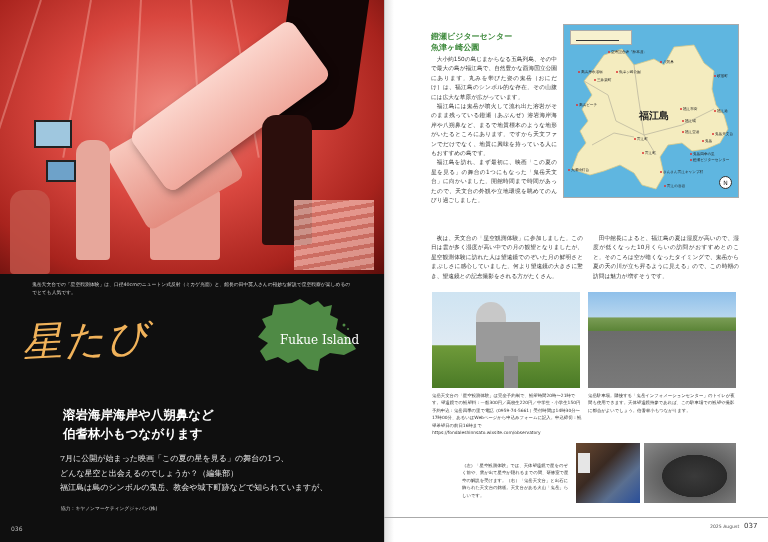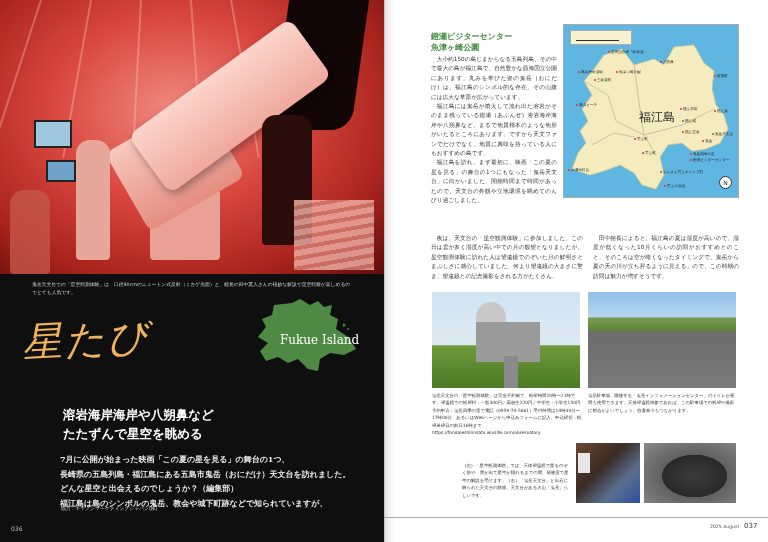--- a/index.html
+++ b/index.html
@@ -28,38 +28,38 @@
   .stairs { position: absolute; right: 10px; top: 200px; width: 80px; height: 70px; background: repeating-linear-gradient(170deg,#f3b3a8 0 6px,#d98174 6px 10px); opacity: .8; }
 
   .photo-caption { position: absolute; left: 32px; top: 281px; width: 320px; font-size: 4.8px; line-height: 8px; color: #d8d8d8; }
 
   
   .series-title { position: absolute; left: 22px; top: 312px; font-family: "DejaVu Serif", serif; font-size: 40px; color: #f0b25a; font-style: italic; letter-spacing: 2px; transform: rotate(-3deg); }
   .island-map { position: absolute; left: 252px; top: 297px; width: 110px; height: 80px; }
   .island-label { position: absolute; left: 280px; top: 333px; font-family: "DejaVu Serif", serif; font-size: 12px; color: #fff; }
   .main-title { position: absolute; left: 61px; top: 371px; font-size: 23px; font-weight: bold; color: #fff; letter-spacing: 1px; }
   .subtitle { position: absolute; left: 63px; top: 405px; font-size: 12.5px; line-height: 19px; font-weight: bold; color: #fff; }
-  .lead { position: absolute; left: 60px; top: 452px; width: 300px; font-family: "DejaVu Serif", serif; font-size: 8px; line-height: 14.5px; color: #e8e8e8; font-weight: bold; }
+  .lead { position: absolute; left: 60px; top: 452px; width: 300px; font-family: "DejaVu Serif", serif; font-size: 8px; line-height: 14.5px; color: #e8e8e8; font-weight: normal; }
   .credit { position: absolute; left: 61px; top: 505px; font-size: 4.8px; color: #cfcfcf; }
   .page-num-left { position: absolute; left: 11px; top: 525px; font-size: 6px; color: #bdbdbd; }
 
   
   .section-heading { position: absolute; left: 431px; top: 31px; font-size: 8px; line-height: 11px; font-weight: bold; color: #3e8a3c; }
   .body-col { position: absolute; font-size: 5.7px; line-height: 9.4px; color: #333; text-align: justify; }
   .body-col p { text-indent: 1em; }
   .col1 { left: 431px; top: 55px; width: 126px; }
   .col1b { left: 431px; top: 234px; width: 152px; }
   .col2 { left: 593px; top: 234px; width: 146px; }
 
   .map-box { position: absolute; left: 563px; top: 24px; width: 176px; height: 174px; background: #5fb6e0; border: 1px solid #aaa; overflow: hidden; }
   .map-scale { position: absolute; left: 6px; top: 5px; width: 62px; height: 15px; background: #f7f1cf; border: 1px solid #aaa; }
   .map-scale::after { content: ""; position: absolute; left: 5px; right: 12px; top: 9px; height: 1px; background: #333; }
   .map-label { position: absolute; font-size: 3.6px; color: #222; white-space: nowrap; }
   .map-label.dot::before { content: ""; display: inline-block; width: 2px; height: 2px; background: #d33; border-radius: 50%; margin-right: 1px; vertical-align: middle; }
-  .map-main-label { position: absolute; left: 75px; top: 84px; font-size: 12px; font-weight: normal; color: #222; }
+  .map-main-label { position: absolute; left: 75px; top: 84px; font-size: 10px; font-weight: bold; color: #222; }
   .compass { position: absolute; right: 6px; bottom: 8px; width: 13px; height: 13px; border: 1px solid #333; border-radius: 50%; background: #fff; font-size: 6px; text-align: center; line-height: 12px; color: #222; }
 
   .photo { position: absolute; overflow: hidden; }
   .ph-observatory { left: 432px; top: 292px; width: 148px; height: 96px; background: linear-gradient(180deg,#cfe4f2 0%,#dfeaf3 55%,#6f9a3a 56%,#4a7a26 100%); }
   .ph-parking { left: 588px; top: 292px; width: 148px; height: 96px; background: linear-gradient(180deg,#8fc0ea 0%,#b7d6ef 26%,#7a9c55 27%,#5c8538 40%,#6c6c6c 41%,#7a7a7a 100%); }
   .ph-dome { position: absolute; left: 44px; top: 10px; width: 30px; height: 22px; background: #c8c8c8; border-radius: 15px 15px 0 0; }
   .ph-building { position: absolute; left: 44px; top: 30px; width: 64px; height: 40px; background: #9a9a9a; }
   .ph-path { position: absolute; left: 72px; top: 64px; width: 14px; height: 32px; background: #8a8a8a; }
 
   .caption-small { position: absolute; font-size: 4.4px; line-height: 7.4px; color: #333; }
@@ -107,25 +107,24 @@
 
     <svg class="island-map" viewBox="0 0 110 80">
       <path d="M22 8 L40 6 L48 2 L58 8 L66 4 L72 10 L80 8 L78 18 L86 22 L84 32 L96 40 L104 52 L92 58 L78 56 L68 62 L66 74 L56 72 L46 62 L36 66 L26 60 L14 64 L8 54 L16 46 L6 40 L14 30 L10 22 L20 18 Z" fill="#4f8a45"></path>
       <circle cx="92" cy="28" r="1.5" fill="#4f8a45"></circle>
       <circle cx="96" cy="32" r="1" fill="#4f8a45"></circle>
     </svg>
     <div class="island-label">Fukue Island</div>
 
     <div class="subtitle">
       <div>溶岩海岸海岸や八朔鼻など</div>
-      <div>たたずんで星空を眺める</div>
+      <div>伯耆林小もつながります</div>
     </div>
     <div class="lead">
       <div>7月に公開が始まった映画「この夏の星を見る」の舞台の1つ、</div>
-      <div>長崎県の五島列島・福江島にある五島市鬼岳（おにだけ）天文台を訪れました。</div>
       <div>どんな星空と出会えるのでしょうか？（編集部）</div>
       <div>福江島は島のシンボルの鬼岳、教会や城下町跡などで知られていますが、</div>
     </div>
     <div class="credit">協力：キヤノンマーケティングジャパン(株)</div>
     <div class="page-num-left">036</div>
   </div>
 
   <div class="right-page"></div>
 </div>
 

